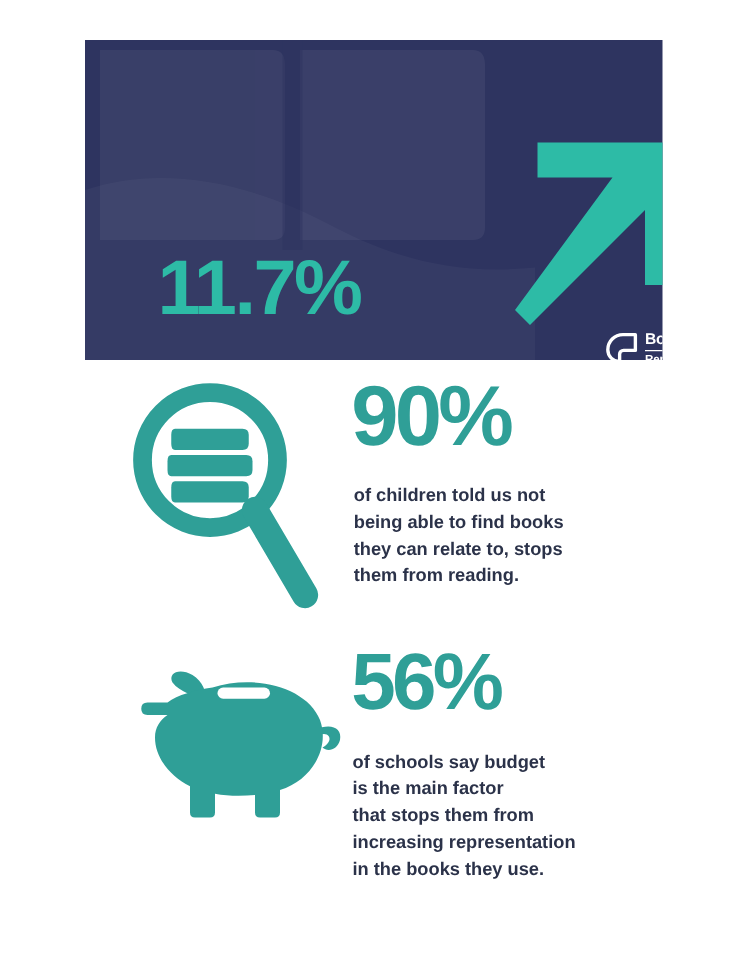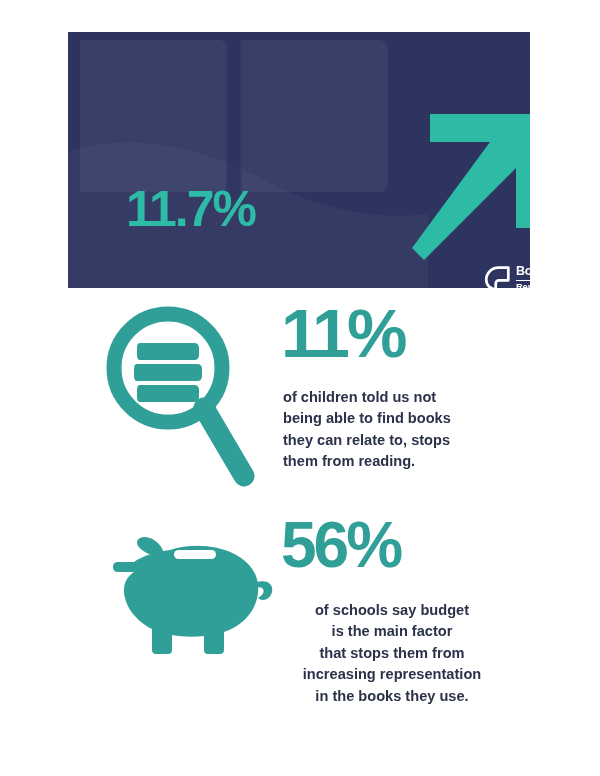--- a/index.html
+++ b/index.html
@@ -36,23 +36,23 @@
     width:250px;
     color:#ffffff;
     font-size:15.5px;
     line-height:1.42;
     font-weight:600;
     letter-spacing:0.1px;
     white-space:pre-line;
   }
   .hero-stat {
     position:absolute;
-    left:58px; top:152px;
+    left:58px; top:168px;
     color:#2dbba6;
-    font-size:50px;
+    font-size:62px;
     font-weight:bold;
     letter-spacing:-2px;
     line-height:1;
   }
   .hero-arrow {
     position:absolute;
     left:330px; top:72px;
     width:160px; height:160px;
   }
   
@@ -97,21 +97,21 @@
   }
 
   
   #block-search .stat-icon { left:100px;  top:300px; width:162px; height:192px; }
   #block-search .stat-num  { left:281px;  top:299px; font-size:68px; }
   #block-search .stat-body { left:283px;  top:387px; width:215px; }
 
   
   #block-budget .stat-icon { left:112px;  top:528px; width:172px; height:132px; }
   #block-budget .stat-num  { left:281px;  top:513px; font-size:64px; }
-  #block-budget .stat-body { left:282px;  top:600px; width:220px;text-align:center; }
+  #block-budget .stat-body { left:282px;  top:600px; width:220px; }
 </style>
 </head>
 <body>
 
 <div id="infographic">
 
   <div class="hero">
 
     <svg class="hero-book" viewBox="0 0 462 256" aria-hidden="true">
       <g fill="#ffffff" opacity="0.055">
@@ -147,21 +147,21 @@
   <div class="stat-block" id="block-search">
     <svg class="stat-icon" viewBox="0 0 162 192" aria-hidden="true">
       <circle cx="68" cy="68" r="54" fill="none" stroke="#2f9f97" stroke-width="15"></circle>
       <g fill="#2f9f97">
         <path d="M40 43 H94 Q99 43 99 48 V55 Q99 60 94 60 H40 Q37 60 37 55 V48 Q37 43 40 43 Z"></path>
         <path d="M37 64 H97 Q102 64 102 69 V76 Q102 81 97 81 H37 Q34 81 34 76 V69 Q34 64 37 64 Z"></path>
         <path d="M40 85 H94 Q99 85 99 90 V97 Q99 102 94 102 H40 Q37 102 37 97 V90 Q37 85 40 85 Z"></path>
       </g>
       <path d="M104 108 L144 176" stroke="#2f9f97" stroke-width="21" stroke-linecap="round" fill="none"></path>
     </svg>
-    <div class="stat-num">11%</div>
+    <div class="stat-num">90%</div>
     <div class="stat-body">of children told us not
 being able to find books
 they can relate to, stops
 them from reading.</div>
   </div>
 
   <div class="stat-block" id="block-budget">
     <svg class="stat-icon" viewBox="0 0 172 132" aria-hidden="true">
       <g fill="#2f9f97">
 

